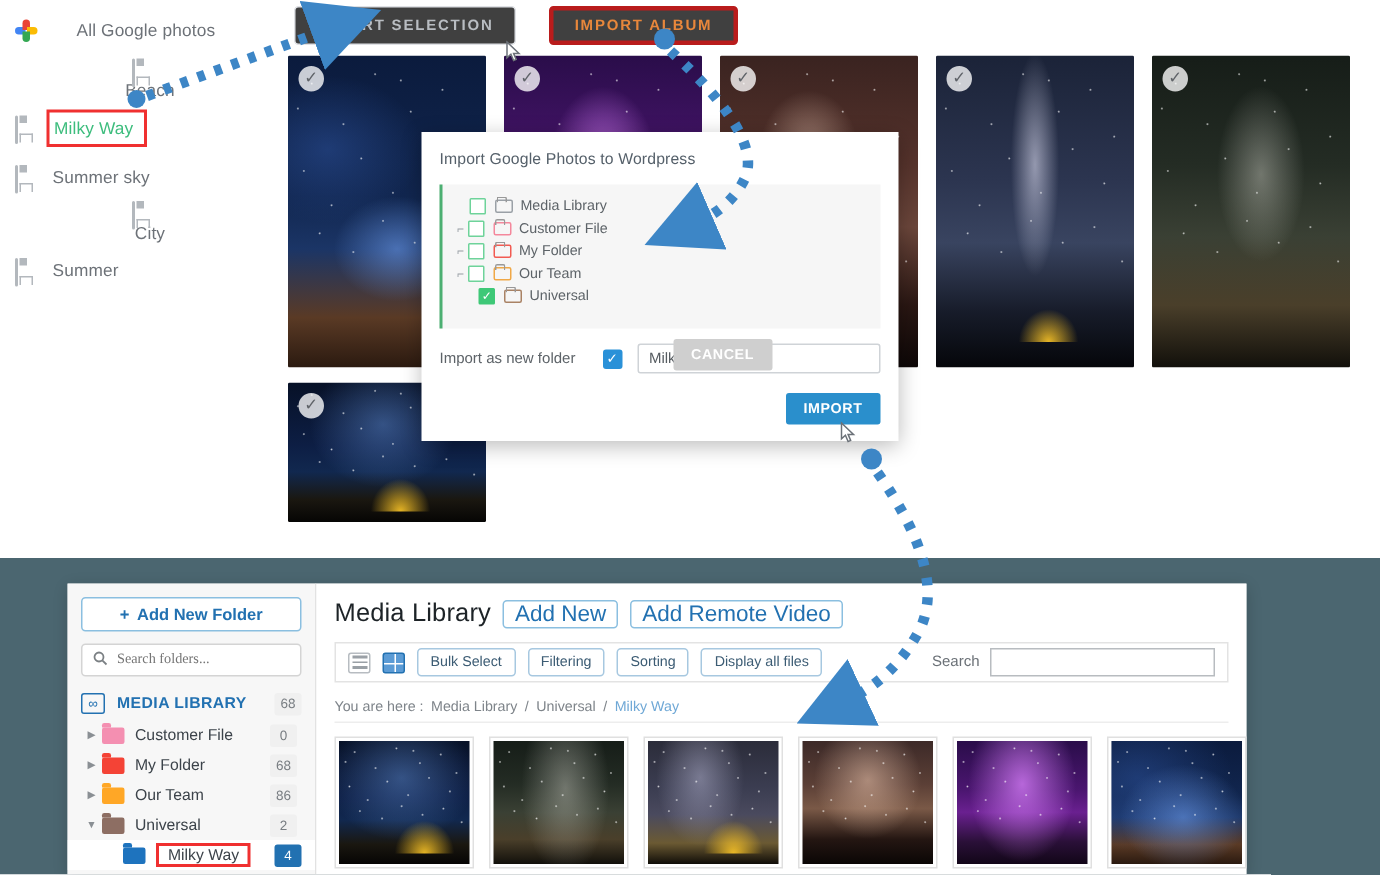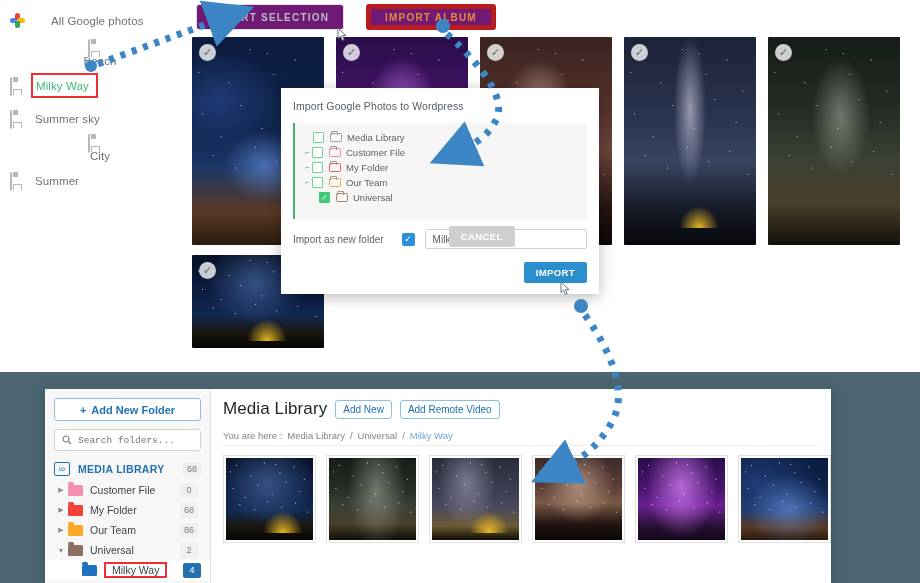--- a/index.html
+++ b/index.html
@@ -31,24 +31,24 @@
   
   .album-ico { width: 13px; height: 14px; border: 1.4px solid #b3b8bd; border-radius: 1px; position: relative; background: #fff; }
   .album-ico:before { content: ""; position: absolute; left: 2px; top: -1px; width: 5px; height: 5px; background: #b3b8bd; }
   .album-ico:after { content: ""; position: absolute; left: 2px; bottom: 0px; width: 7px; height: 5px; border: 1.4px solid #b3b8bd; border-bottom: none; }
 
   .highlight-box { border: 2px solid #f03030; padding: 1px 7px 2px 3px; margin-left: -4px; }
   .green-text { color: #3dbd7d !important; }
 
   
   #gp-toolbar { position: absolute; left: 196px; top: 4px; display: flex; gap: 22px; }
-  .btn-import { height: 26px; border: 1px solid #dfe1e5; background: #701a75; border-radius: 3px;
+  .btn-import { height: 26px; border: 1px solid #dfe1e5; background: #404040; border-radius: 3px;
                 font-size: 10px; font-weight: bold; letter-spacing: 1.2px; color: #b9bdc2;
                 display: flex; align-items: center; justify-content: center; padding: 0 14px; }
-  .btn-import.active { border: 5px solid #b91c1c; color: #e8873b; }
+  .btn-import.active { border: 3px solid #b91c1c; color: #e8873b; }
 
   
   #gp-grid { position: absolute; left: 192px; top: 37px; width: 728px; }
   .gp-row { display: flex; gap: 12px; margin-bottom: 10px; }
   .photo { width: 132px; height: 208px; position: relative; border-radius: 1px; overflow: hidden; }
   .photo .chk { position: absolute; left: 7px; top: 7px; width: 17px; height: 17px; border-radius: 50%;
                 background: rgba(255,255,255,.78); display: flex; align-items: center; justify-content: center;
                 color: #5f6368; font-size: 11px; line-height: 1; }
 
   
@@ -130,42 +130,42 @@
               background: #fff; box-shadow: 0 2px 10px rgba(0,0,0,.2); overflow: hidden; display: flex; }
 
   #wp-side { width: 180px; height: 194px; background: #f7f7f7; border-right: 1px solid #e2e2e2;
              padding: 9px 9px 0 9px; position: relative; }
   #add-folder-btn { height: 23px; border: 1px solid #8bbfe0; border-radius: 3px; background: #fff;
                     display: flex; align-items: center; justify-content: center; gap: 5px;
                     font-size: 11px; font-weight: bold; color: #2271b1; }
   #folder-search { height: 22px; border: 1px solid #d4d4d4; border-radius: 3px; background: #fff; margin-top: 8px;
                    display: flex; align-items: center; padding: 0 7px; gap: 6px; }
   #folder-search input { border: none; outline: none; font-size: 9.5px; color: #8a8f94; width: 100%;
-                         font-family: Liberation Mono, monospace; background: transparent; }
+                         font-family: Liberation Serif, serif; background: transparent; }
   .wp-tree-row { display: flex; align-items: center; height: 20px; padding-right: 3px; }
   .wp-caret { width: 14px; text-align: center; font-size: 7px; color: #8a8f94; }
   .wp-folder { width: 15px; height: 11px; border-radius: 1.5px; margin-right: 7px; position: relative; }
   .wp-folder:before { content:""; position:absolute; left:0; top:-2.6px; width:6px; height:3px;
                       border-radius: 1.5px 1.5px 0 0; background: inherit; }
   .wp-name { font-size: 10.5px; color: #3c434a; flex: 1; }
   .wp-count { min-width: 18px; height: 15px; border-radius: 2px; background: #f0f0f0; color: #787d82;
               font-size: 9px; display: flex; align-items: center; justify-content: center; padding: 0 4px; }
   .wp-count.sel { background: #2271b1; color: #fff; }
   #ml-row { display: flex; align-items: center; height: 22px; margin-top: 7px; }
   #ml-icon { width: 16px; height: 14px; border: 1.5px solid #2271b1; border-radius: 2px; margin-right: 8px;
              display: flex; align-items: center; justify-content: center; color: #2271b1; font-size: 9px; }
   #ml-title { font-size: 10.5px; font-weight: bold; color: #2271b1; letter-spacing: .3px; flex: 1; }
   .milky-row { background: #fff; margin-left: -9px; margin-right: -9px; padding-left: 9px; padding-right: 9px; }
   .red-box { border: 2px solid #f03030; padding: 0px 6px; }
 
   #wp-main { flex: 1; position: relative; background: #fff; padding: 10px 0 0 12px; }
   #wp-head { display: flex; align-items: center; gap: 8px; }
   #wp-head h1 { font-size: 17px; font-weight: normal; color: #1d2327; letter-spacing: .1px; }
   .sm-btn { height: 19px; border: 1px solid #8bbfe0; border-radius: 3px; background: #fff; color: #2271b1;
-            font-size: 10px; display: flex; align-items: center; padding: 0 7px; }
+            font-size: 15px; display: flex; align-items: center; padding: 0 7px; }
   #wp-toolbar { margin-top: 9px; margin-right: 12px; height: 27px; border: 1px solid #e3e3e3; background: #fff;
                 display: flex; align-items: center; padding: 0 8px; gap: 8px; }
   .view-ico { width: 15px; height: 14px; border-radius: 2px; display: flex; flex-wrap: wrap; overflow: hidden; }
   .view-list { border: 1.4px solid #b7bcc1; background: #fff; flex-direction: column; justify-content: space-evenly; padding: 1.5px; gap: 1.3px; }
   .view-list i { display: block; height: 1.8px; background: #9aa0a6; width: 100%; }
   .view-grid { border: 1.4px solid #2271b1; background: #5b9bd5; position: relative; }
   .view-grid:before { content:""; position:absolute; left:50%; top:0; bottom:0; width:1.4px; background:#fff; }
   .view-grid:after  { content:""; position:absolute; top:50%; left:0; right:0; height:1.4px; background:#fff; }
   .tb-btn { height: 19px; border: 1px solid #a7c8e0; border-radius: 3px; background: #fff; color: #3c5c74;
             font-size: 9.5px; display: flex; align-items: center; padding: 0 8px; }
@@ -375,20 +375,36 @@
       </div>
     </div>
 
     <div id="wp-main">
       <div id="wp-head">
         <h1>Media Library</h1>
         <span class="sm-btn">Add New</span>
         <span class="sm-btn">Add Remote Video</span>
       </div>
 
+      <div id="wp-toolbar">
+        <span class="view-ico view-list">
+            <i></i>
+            <i></i>
+            <i></i>
+          </span>
+        <span class="view-ico view-grid"></span>
+        <span class="tb-btn">Bulk Select</span>
+        <span class="tb-btn">Filtering</span>
+        <span class="tb-btn">Sorting</span>
+        <span class="tb-btn">Display all files</span>
+        <span id="search-wrap">
+          <span id="search-label">Search</span>
+          <span id="search-input"></span>
+        </span>
+      </div>
 
       <div id="breadcrumb">
         <span>You are here :</span>
         <span>Media Library</span>
         <span>/</span>
         <span>Universal</span>
         <span>/</span>
         <span class="cur">Milky Way</span>
       </div>
 

